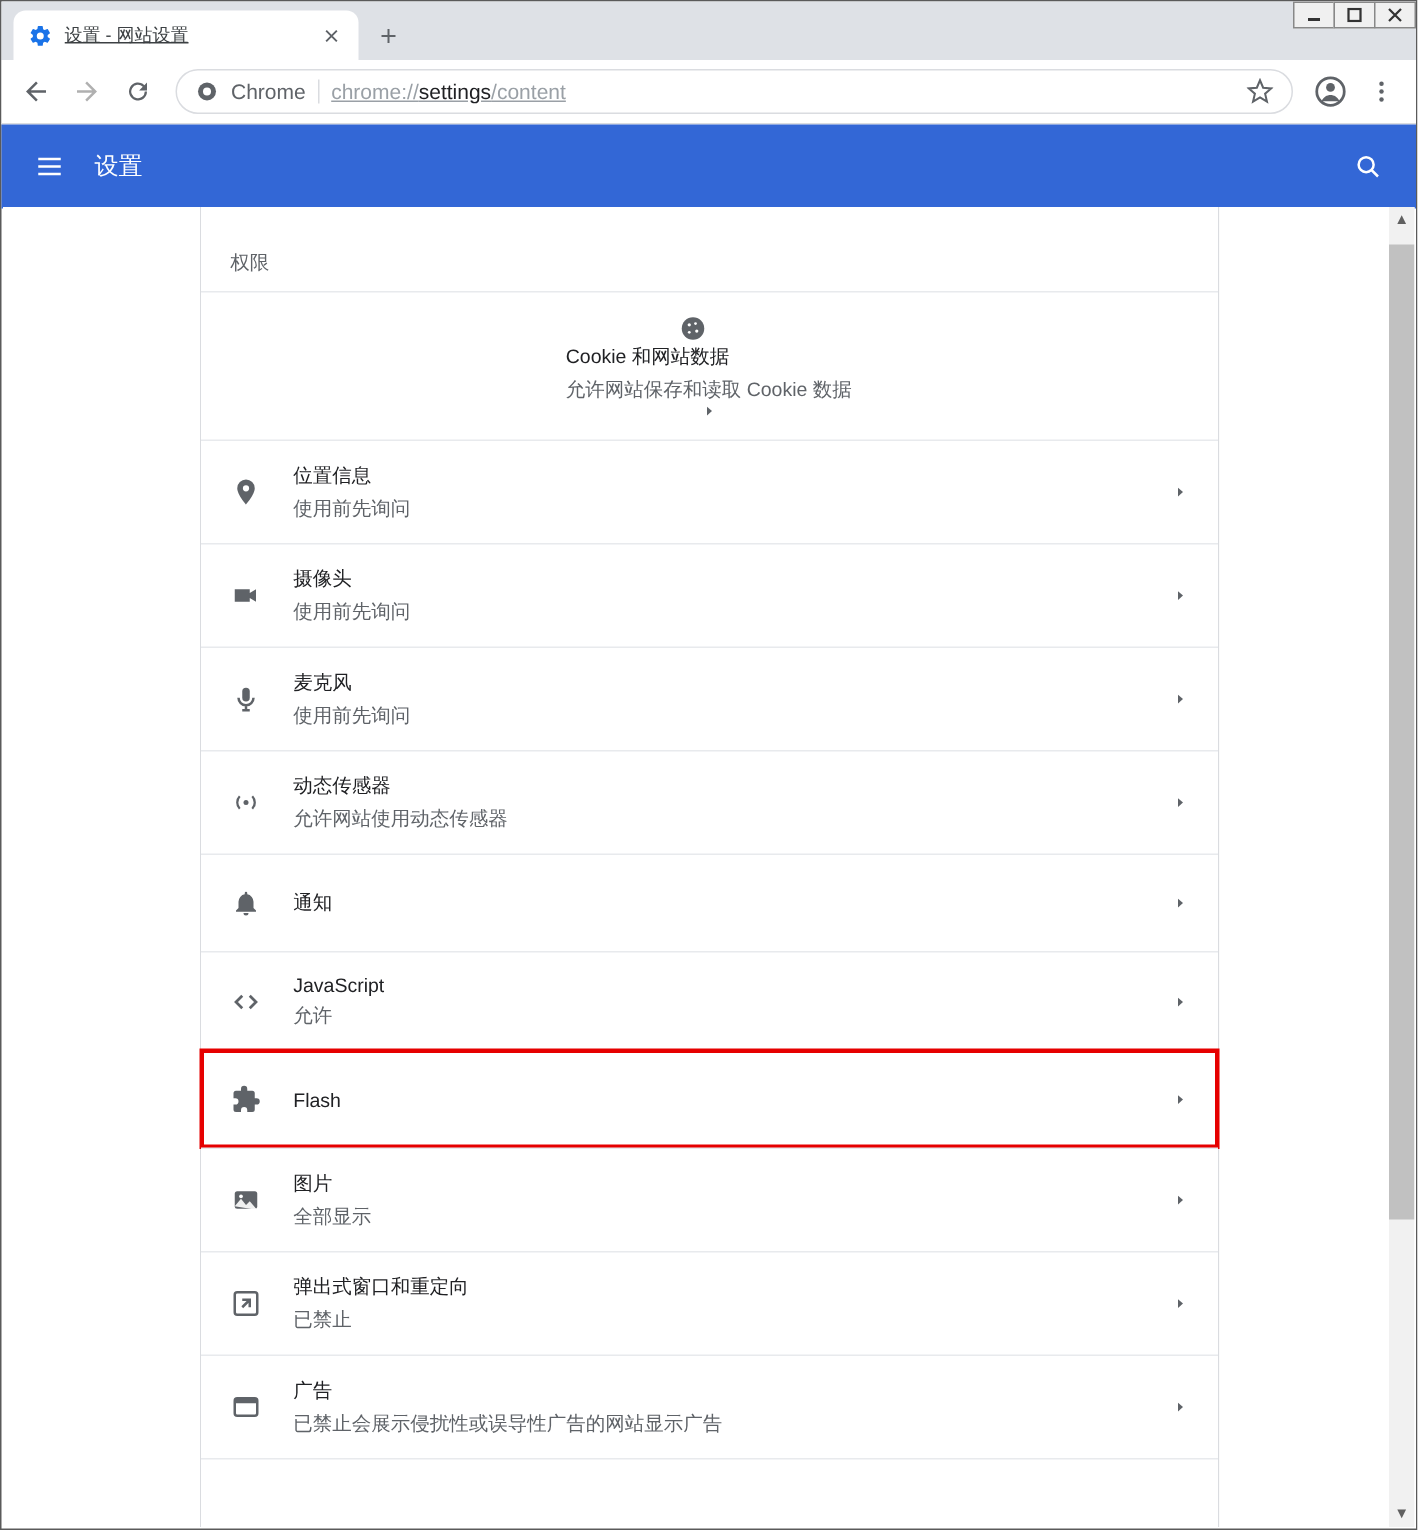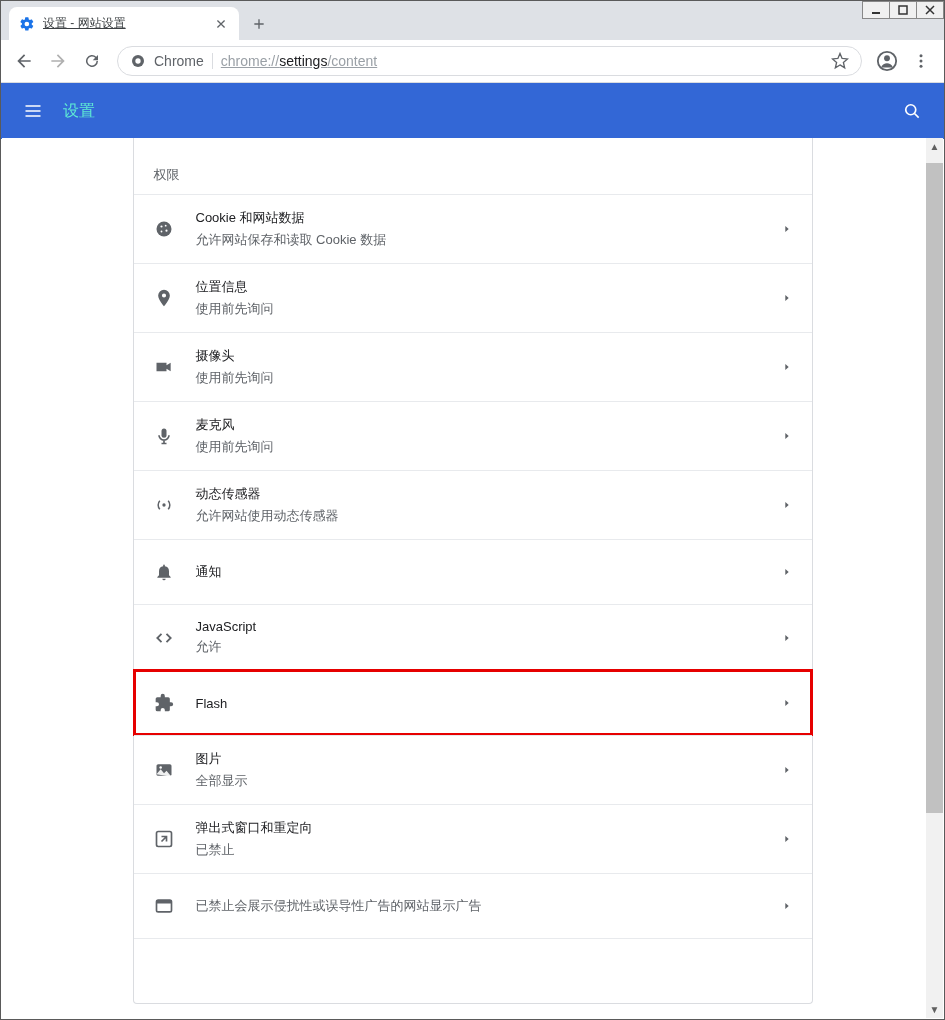--- a/index.html
+++ b/index.html
@@ -20,36 +20,36 @@
   .toolbar { height: 43px; background: #fff; border-bottom: 1px solid #dadce0; display:flex; align-items:center; padding: 0 8px; gap: 4px; }
   .tbtn { width: 30px; height: 30px; display:flex; align-items:center; justify-content:center; color:#5f6368; border-radius:50%; cursor:pointer; }
   .tbtn.disabled { color:#b0b0b0; cursor:default; }
   .omnibox { flex:1; height: 30px; border:1px solid #dadce0; border-radius: 15px; display:flex; align-items:center; padding: 0 12px; margin: 0 6px; color:#5f6368; font-size:14px; gap:8px; }
   .omnibox .chrome-label { color:#5f6368; }
   .omnibox .divider { width:1px; height:16px; background:#dadce0; }
   .omnibox .url { color:#9aa0a6;text-decoration:underline; }
   .omnibox .url .dark { color:#202124; }
   .omnibox .star { margin-left:auto; color:#5f6368; cursor:pointer; }
   
-  .app-header { height: 56px; background:#3367d6; color:#5eead4; display:flex; align-items:center; padding: 0 20px; }
+  .app-header { height: 56px; background:#3367d6; color:#ffffff; display:flex; align-items:center; padding: 0 20px; }
   .app-header .menu { width:24px; height:24px; margin-right:18px; cursor:pointer; display:flex; align-items:center; justify-content:center; }
   .app-header .title { font-size:16px; }
   .app-header .search { margin-left:auto; width:24px; height:24px; cursor:pointer; display:flex; align-items:center; justify-content:center; }
   
   .viewport { position:absolute; top: 137px; left:1px; right:1px; bottom:1px; background:#fff; overflow:hidden; }
   .scroll-area { position:absolute; inset:0; overflow:hidden; }
   .scrollbar-track { position:absolute; top:0; right:0; width:17px; bottom:0; background:#f1f1f1; }
   .scrollbar-thumb { position:absolute; right:0; width:17px; background:#c1c1c1; }
   .scrollbar-arrow { position:absolute; right:0; width:17px; height:17px; background:#f1f1f1; display:flex; align-items:center; justify-content:center; color:#606060; font-size:10px; }
   
   .card-wrap { width: 680px; margin: 0 auto; }
   .card { background:#fff; border:1px solid #dadce0; border-radius:4px; border-top:none; border-top-left-radius:0; border-top-right-radius:0; }
   .section-title { font-size:13px; color:#5f6368; padding: 28px 20px 10px 20px; }
   .row { display:flex; align-items:center; padding: 14px 20px; border-top:1px solid #e8eaed; min-height:65px; cursor:pointer; position:relative; }
-  .row:first-of-type { border-top:1px solid #e8eaed; }
+  .row:first-of-type { border-top:1px solid #e8eaed;flex-direction:column; }
   .row .ricon { width:20px; height:20px; margin-right: 22px; color:#5f6368; display:flex; align-items:center; justify-content:center; flex-shrink:0; }
   .row .rtext { flex:1; display:flex; flex-direction:column; gap:4px; }
   .row .rtitle { font-size:13px; color:#202124; }
   .row .rsub { font-size:13px; color:#5f6368; }
   .row .rarrow { color:#5f6368; display:flex; align-items:center; }
   .row.highlight { outline: 3px solid #e60000; outline-offset:-2px; }
   svg { display:block; }
 </style>
 </head>
 <body>
@@ -334,20 +334,21 @@
                 </span>
               </div>
               <div class="row">
                 <span class="ricon">
                   <svg viewBox="0 0 24 24" width="20" height="20">
                     <rect x="3" y="5" width="18" height="14" rx="2" fill="none" stroke="#5f6368" stroke-width="2"></rect>
                     <rect x="3" y="5" width="18" height="4" fill="#5f6368"></rect>
                   </svg>
                 </span>
                 <span class="rtext">
+                  <span class="rtitle">广告</span>
                   <span class="rsub">已禁止会展示侵扰性或误导性广告的网站显示广告</span>
                 </span>
                 <span class="rarrow">
                   <svg viewBox="0 0 24 24" width="10" height="10">
                     <path d="M8 5l8 7-8 7" fill="#5f6368"></path>
                   </svg>
                 </span>
               </div>
               <div class="row"></div>
             </div>

